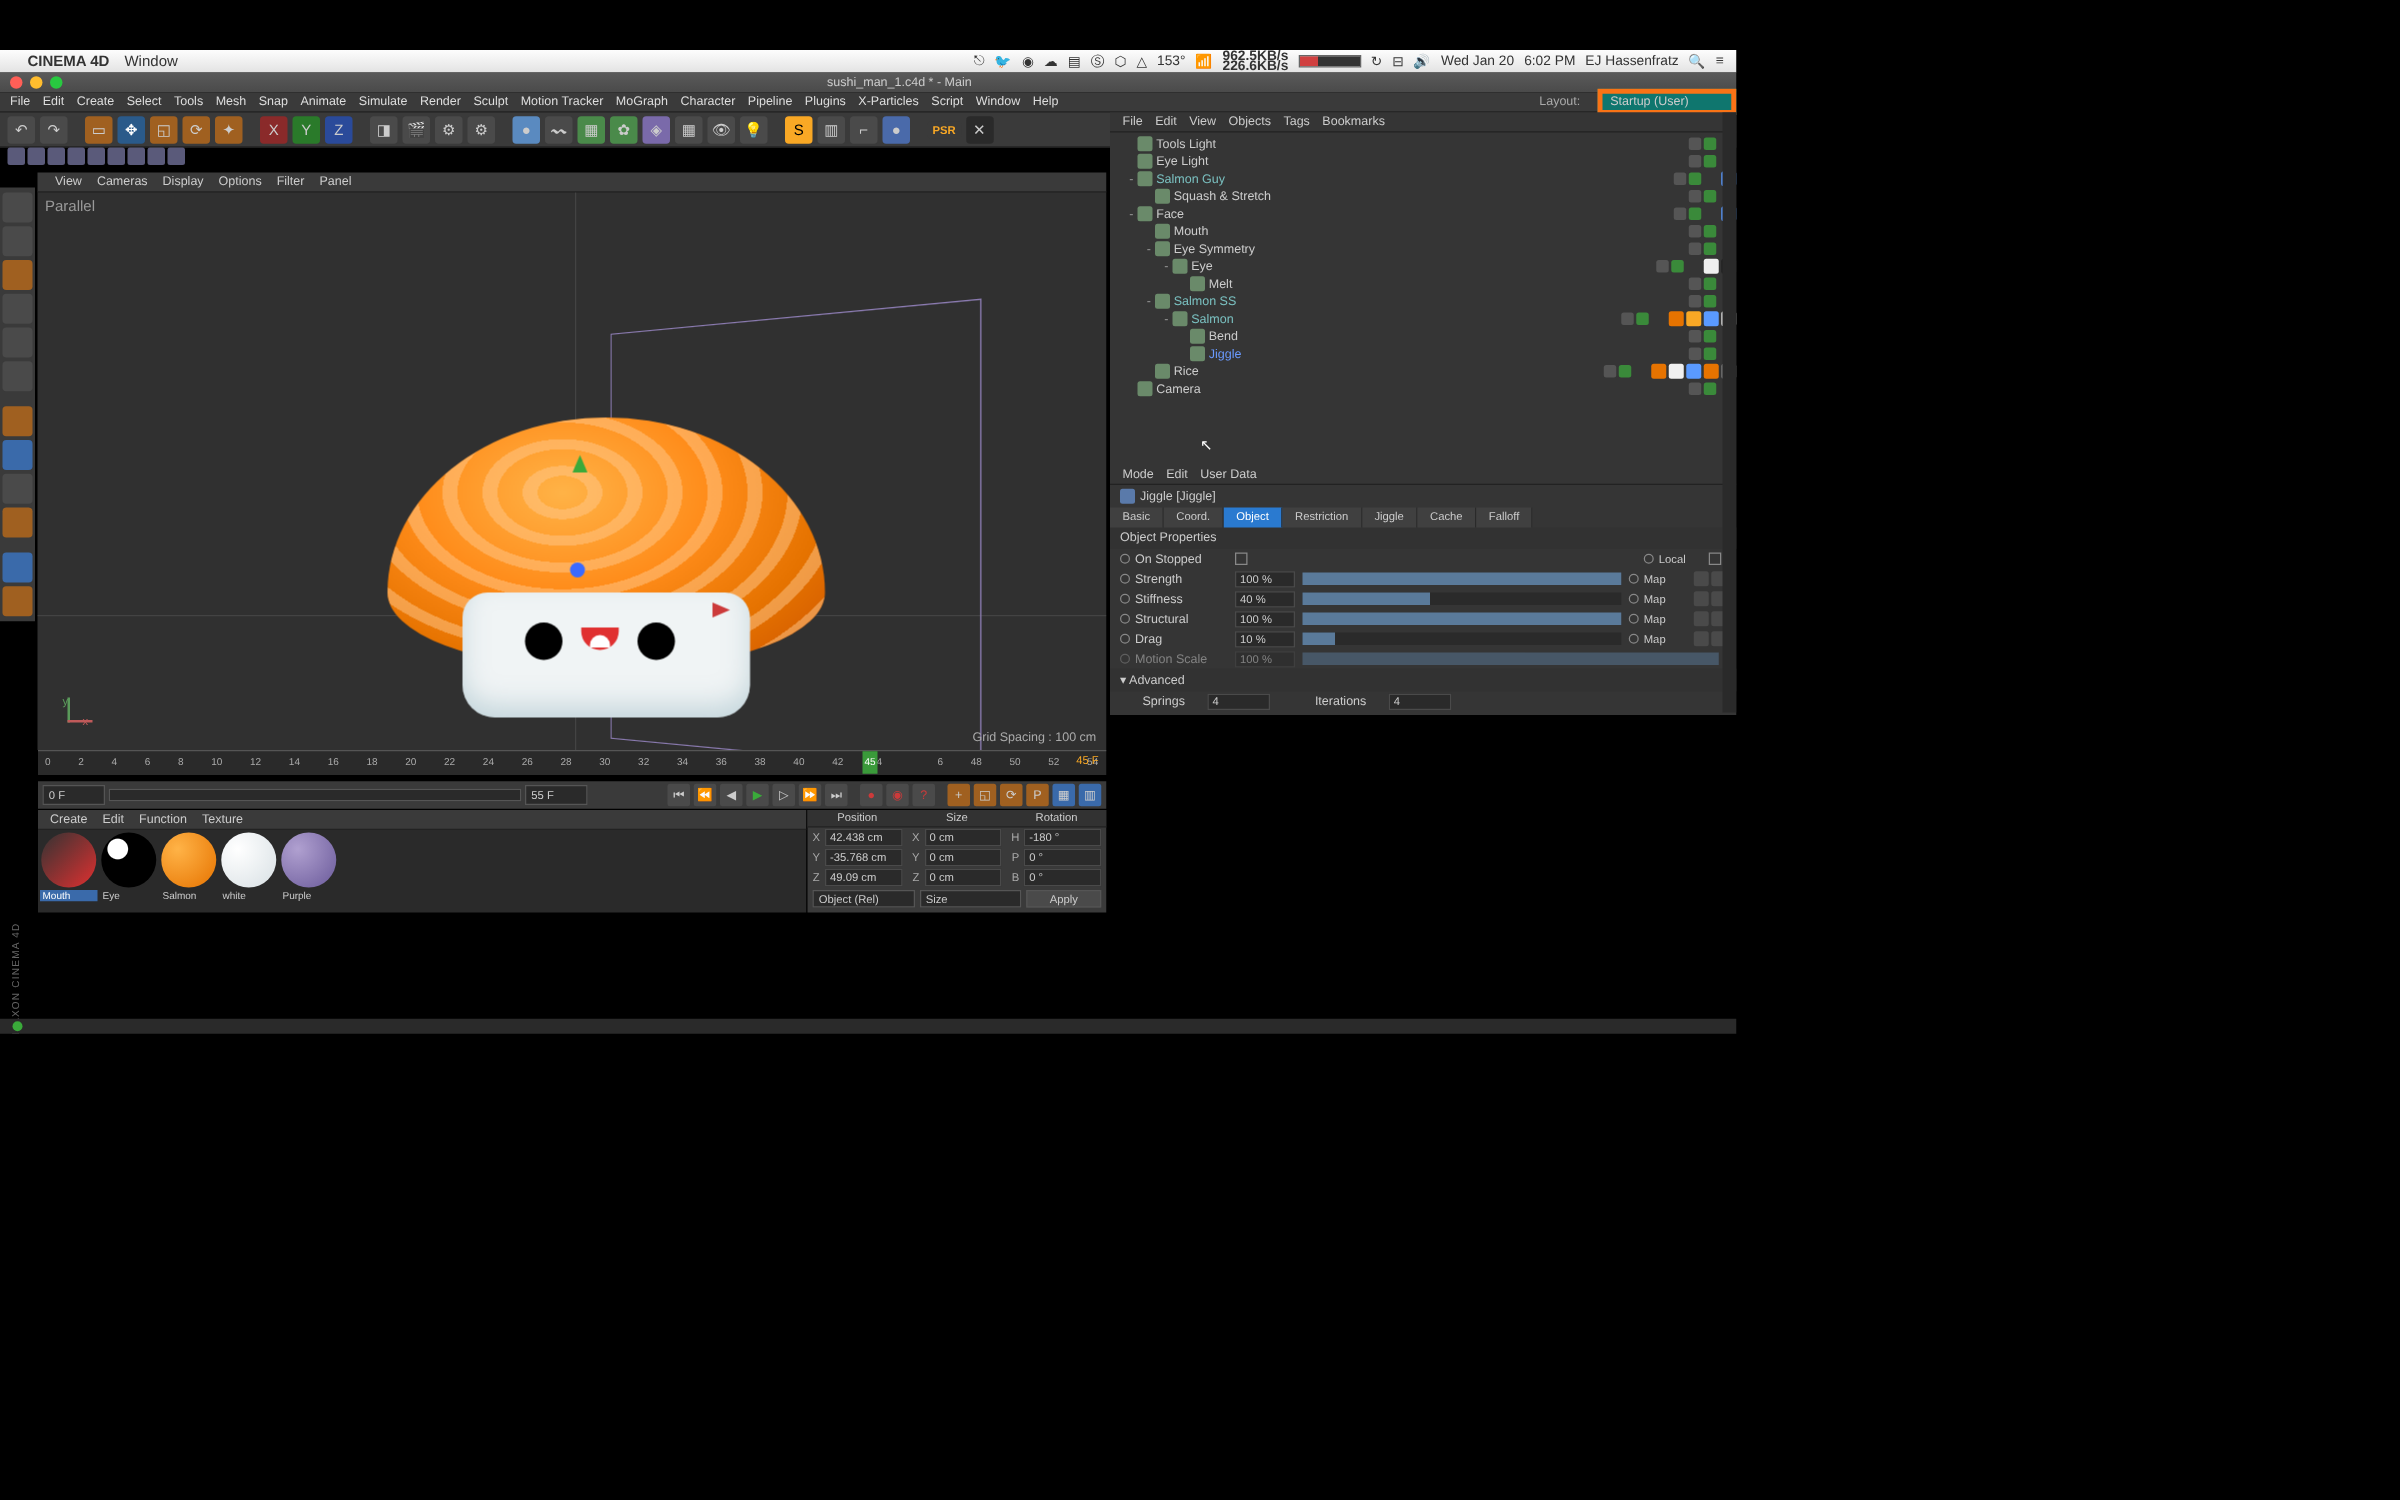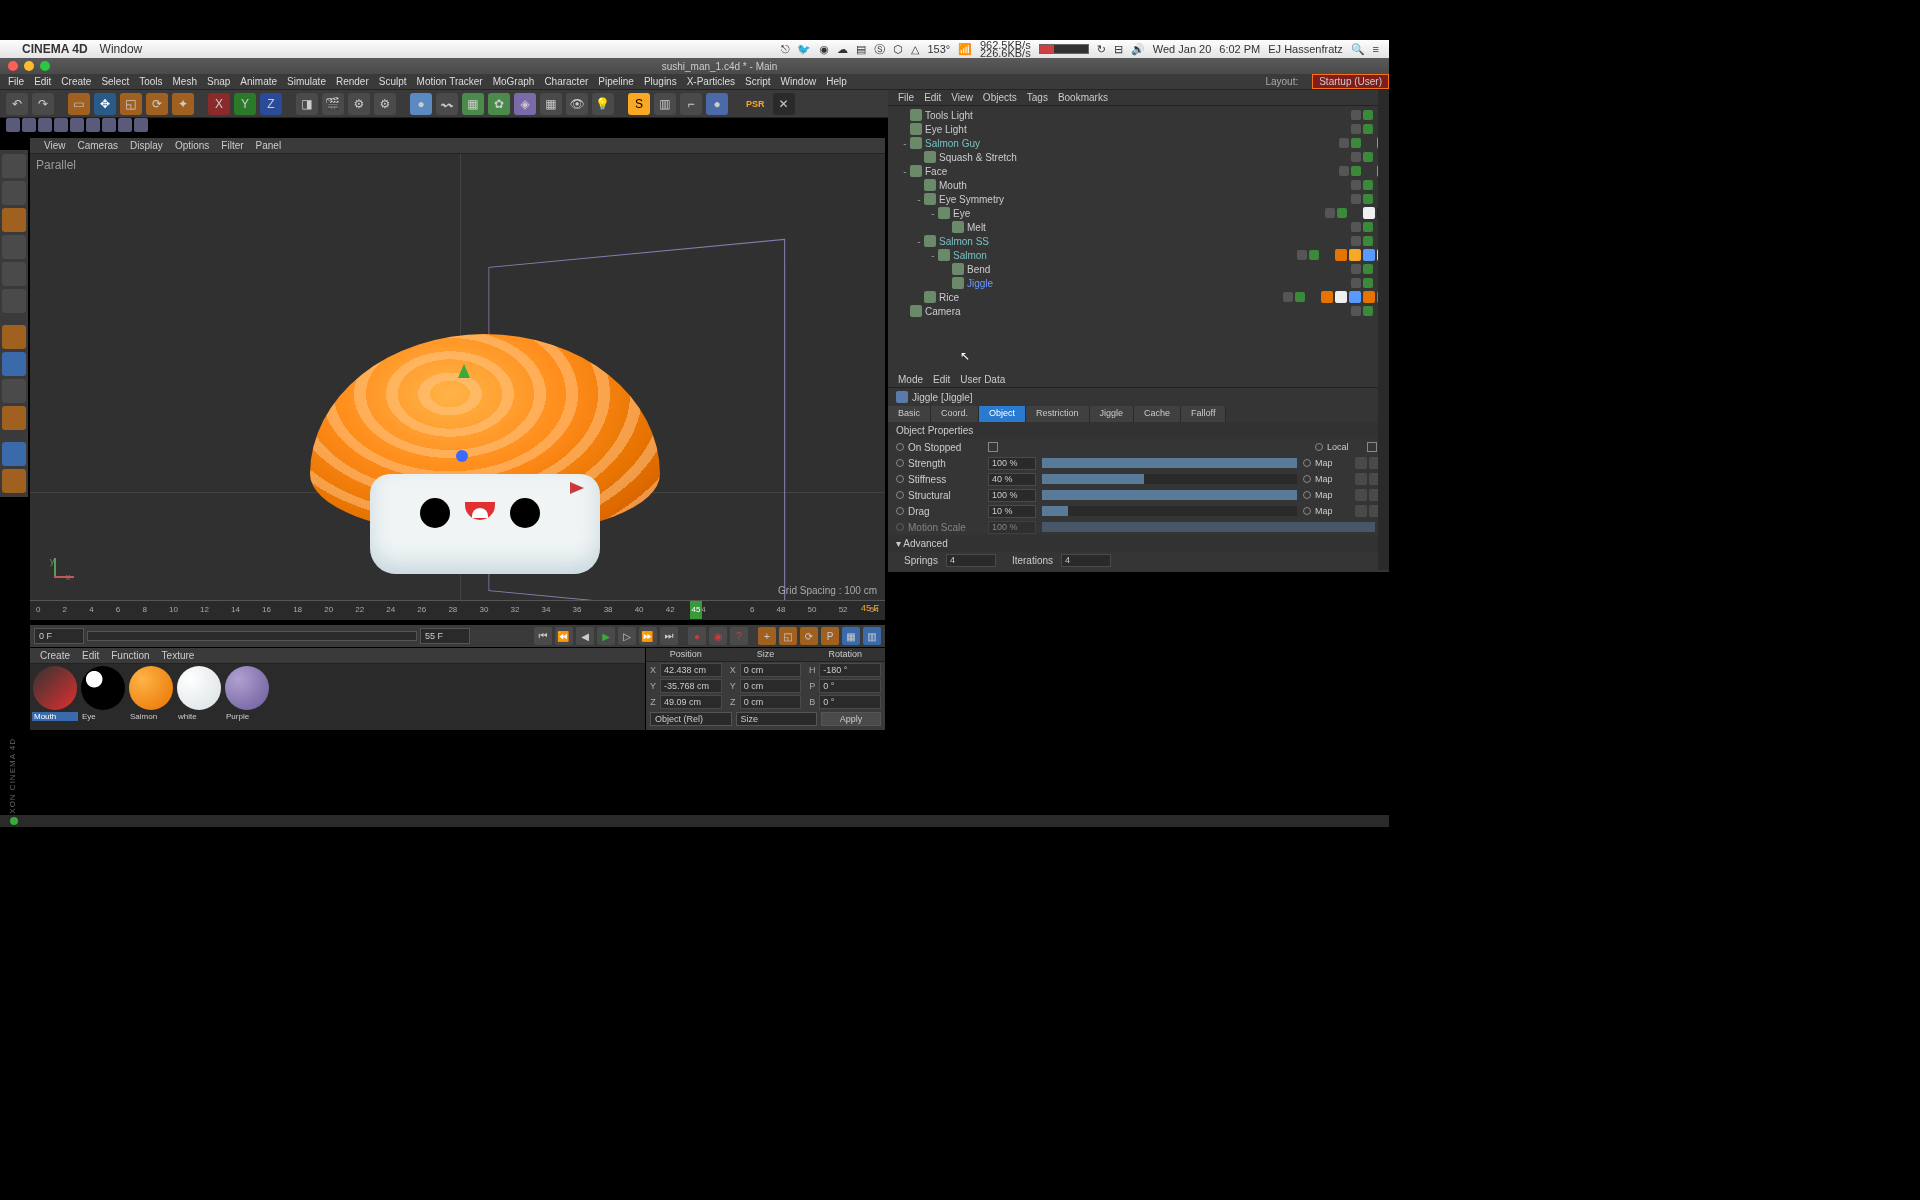--- a/index.html
+++ b/index.html
@@ -5,34 +5,34 @@
 * { margin: 0; padding: 0; box-sizing: border-box; font-family: "Lucida Grande", Arial, sans-serif; }
 body { background: #000; width: 1920px; height: 1200px; overflow: hidden; color: #ccc; font-size: 11px; }
 
 
 .mac-menubar { position: absolute; top: 40px; left: 0; width: 1389px; height: 18px; background: linear-gradient(#fdfdfd,#e3e3e3); display: flex; align-items: center; padding: 0 10px; color: #333; font-size: 12px; }
 .mac-menubar .apple { margin-right: 12px; font-size: 14px; }
 .mac-menubar .app-name { font-weight: bold; margin-right: 12px; }
 .mac-menubar .menu-item { margin-right: 12px; }
 .mac-menubar .right { margin-left: auto; display: flex; gap: 8px; align-items: center; }
 .mac-menubar .right span { font-size: 11px; }
-.stats { font-size: 8px; line-height: 8px; display: inline-block; }
+.stats { font-size: 8px; line-height: 8px; display: inline-block; font-weight: bold; }
 
 
 .titlebar { position: absolute; top: 58px; left: 0; width: 1389px; height: 16px; background: linear-gradient(#5a5a5a,#4a4a4a); display: flex; align-items: center; color: #ccc; font-size: 10px; }
 .traffic { display: flex; gap: 6px; margin-left: 8px; }
 .traffic .dot { width: 10px; height: 10px; border-radius: 50%; }
 .dot.red { background: #ff5f57; } .dot.yellow { background: #ffbd2e; } .dot.green { background: #28c940; }
 .titlebar .title { margin: 0 auto; }
 
 
 .main-menu { position: absolute; top: 74px; left: 0; width: 1389px; height: 16px; background: #3a3a3a; display: flex; align-items: center; padding-left: 8px; gap: 10px; color: #ddd; font-size: 10px; border-bottom: 1px solid #222; }
 .main-menu .spacer { flex: 1; }
 .layout-label { color: #aaa; margin-right: 4px; }
-.layout-dd { background: #7f1d1d; border: 1px solid #f97316; padding: 1px 6px 1px 6px; font-size: 10px; color: #ccc; position: relative; }
+.layout-dd { background: #0f766e; border: 4px solid #f97316; padding: 1px 34px 1px 6px; font-size: 10px; color: #ccc; position: relative; }
 
 
 .toolbar { position: absolute; top: 90px; left: 0; width: 1389px; height: 28px; background: #3a3a3a; display: flex; align-items: center; gap: 4px; padding: 0 6px; border-bottom: 1px solid #222; }
 .tool-btn { width: 22px; height: 22px; background: #4a4a4a; border-radius: 3px; display: flex; align-items: center; justify-content: center; font-size: 12px; color: #ccc; }
 .tool-btn.orange { background: #a06020; }
 .tool-btn.blue { background: #2a5a8a; color: #fff; }
 .tool-sep { width: 6px; }
 .axis-x { background: #8a2a2a; } .axis-y { background: #2a7a2a; } .axis-z { background: #2a4a9a; }
 .psr { background: #3a3a3a; color: #f9a825; font-weight: bold; font-size: 9px; padding: 2px 4px; border-radius: 3px; }
 
@@ -139,21 +139,21 @@
 .attr-row .dot { width: 8px; height: 8px; border: 1px solid #888; border-radius: 50%; margin-right: 4px; }
 .attr-row .albl { width: 80px; color: #ccc; }
 .attr-row .aval { width: 48px; background: #2a2a2a; border: 1px solid #4a4a4a; padding: 0 3px; font-size: 9px; color: #ccc; height: 13px; }
 .attr-row .slider { flex: 1; height: 10px; background: #2a2a2a; margin: 0 6px; position: relative; }
 .attr-row .slider .fill { height: 100%; background: #5a7a9a; }
 .attr-row .chk { width: 10px; height: 10px; border: 1px solid #888; margin-right: 4px; }
 .attr-row .side-lbl { width: 40px; color: #ccc; font-size: 9px; }
 .attr-row .map-icons { display: flex; gap: 2px; }
 .attr-row .mi { width: 12px; height: 12px; background: #4a4a4a; border-radius: 2px; }
 .attr-row.dim { opacity: 0.5; }
-.adv-row { display: flex; align-items: center; height: 16px; padding: 0 8px; font-size: 10px; gap: 8px; }
+.adv-row { display: flex; align-items: center; height: 16px; padding: 0 8px; font-size: 10px; gap: 18px; }
 .adv-row .aval2 { width: 50px; background: #2a2a2a; border: 1px solid #4a4a4a; padding: 0 3px; font-size: 9px; color: #ccc; height: 13px; }
 
 .cursor { position: absolute; top: 349px; left: 960px; font-size: 12px; color: #fff; pointer-events: none; }
 
 .right-tabs { position: absolute; top: 90px; left: 1378px; width: 11px; height: 480px; background: #2a2a2a; }
 .maxon { position: absolute; top: 738px; left: 8px; writing-mode: vertical-rl; transform: rotate(180deg); font-size: 8px; color: #666; letter-spacing: 1px; }
 .statusbar { position: absolute; top: 815px; left: 0; width: 1389px; height: 12px; background: #2a2a2a; }
 .statusbar .sdot { width: 8px; height: 8px; background: #3aaa3a; border-radius: 50%; margin: 2px 0 0 10px; }
 </style>
 </head>

